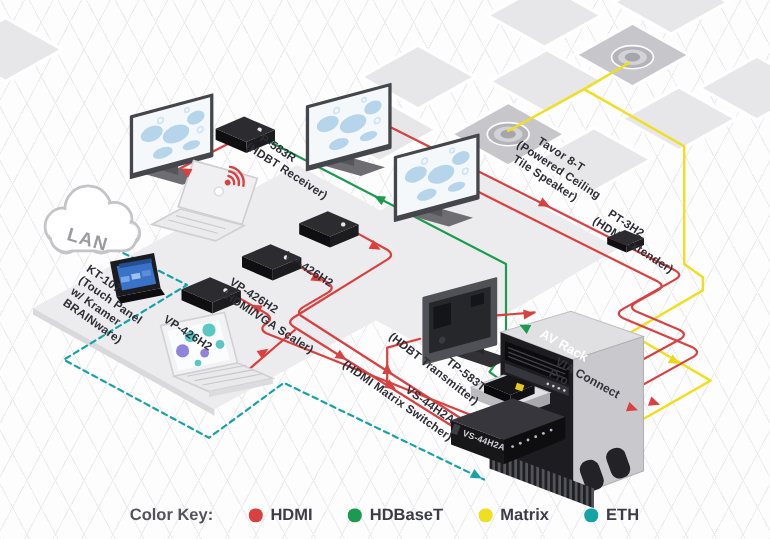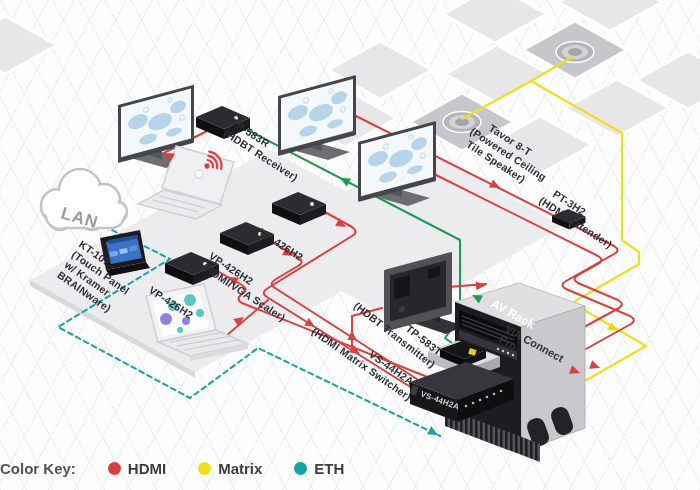--- a/index.html
+++ b/index.html
@@ -24,21 +24,21 @@
   .line-yellow{stroke:#f0df1f;stroke-width:2.2;fill:none;stroke-linejoin:round;stroke-linecap:round;}
   .line-teal{stroke:#16a3a6;stroke-width:2;fill:none;stroke-linejoin:round;stroke-linecap:round;stroke-dasharray:5 4;}
   .arrow-red{fill:#d9403f;}
   .arrow-green{fill:#1b9b50;}
   .arrow-yellow{fill:#e8d71c;}
   .arrow-teal{fill:#16a3a6;}
   .tile{fill:#e7e7ea;stroke:#ffffff;stroke-width:3;}
   .tile-dark{fill:#c7c7cb;stroke:#ffffff;stroke-width:3;}
   #legend{
     position:absolute;left:0;right:1px;top:453px;height:30px;
-    display:flex;align-items:center;gap:32px;
+    display:flex;align-items:center;justify-content:center;gap:32px;
     font-size:15px;color:#3c3c46;font-weight:600;
   }
   #legend .key-title{color:#53535c;font-weight:600;}
   #legend .key-item{display:flex;align-items:center;gap:7px;}
 </style>
 </head>
 <body>
 
 <div id="stage">
 <svg id="scene" width="700" height="490" viewBox="0 0 700 490">
@@ -402,20 +402,26 @@
 <div id="legend">
   <span class="key-title">Color Key:</span>
   <span class="key-item">
     <svg width="13" height="13">
           <circle cx="6.5" cy="6.5" r="6.5" fill="#d9403f"></circle>
         </svg>
     <span>HDMI</span>
   </span>
   <span class="key-item">
     <svg width="13" height="13">
+          <circle cx="6.5" cy="6.5" r="6.5" fill="#1b9b50"></circle>
+        </svg>
+    <span>HDBaseT</span>
+  </span>
+  <span class="key-item">
+    <svg width="13" height="13">
           <circle cx="6.5" cy="6.5" r="6.5" fill="#f0df1f"></circle>
         </svg>
     <span>Matrix</span>
   </span>
   <span class="key-item">
     <svg width="13" height="13">
           <circle cx="6.5" cy="6.5" r="6.5" fill="#16a3a6"></circle>
         </svg>
     <span>ETH</span>
   </span>

